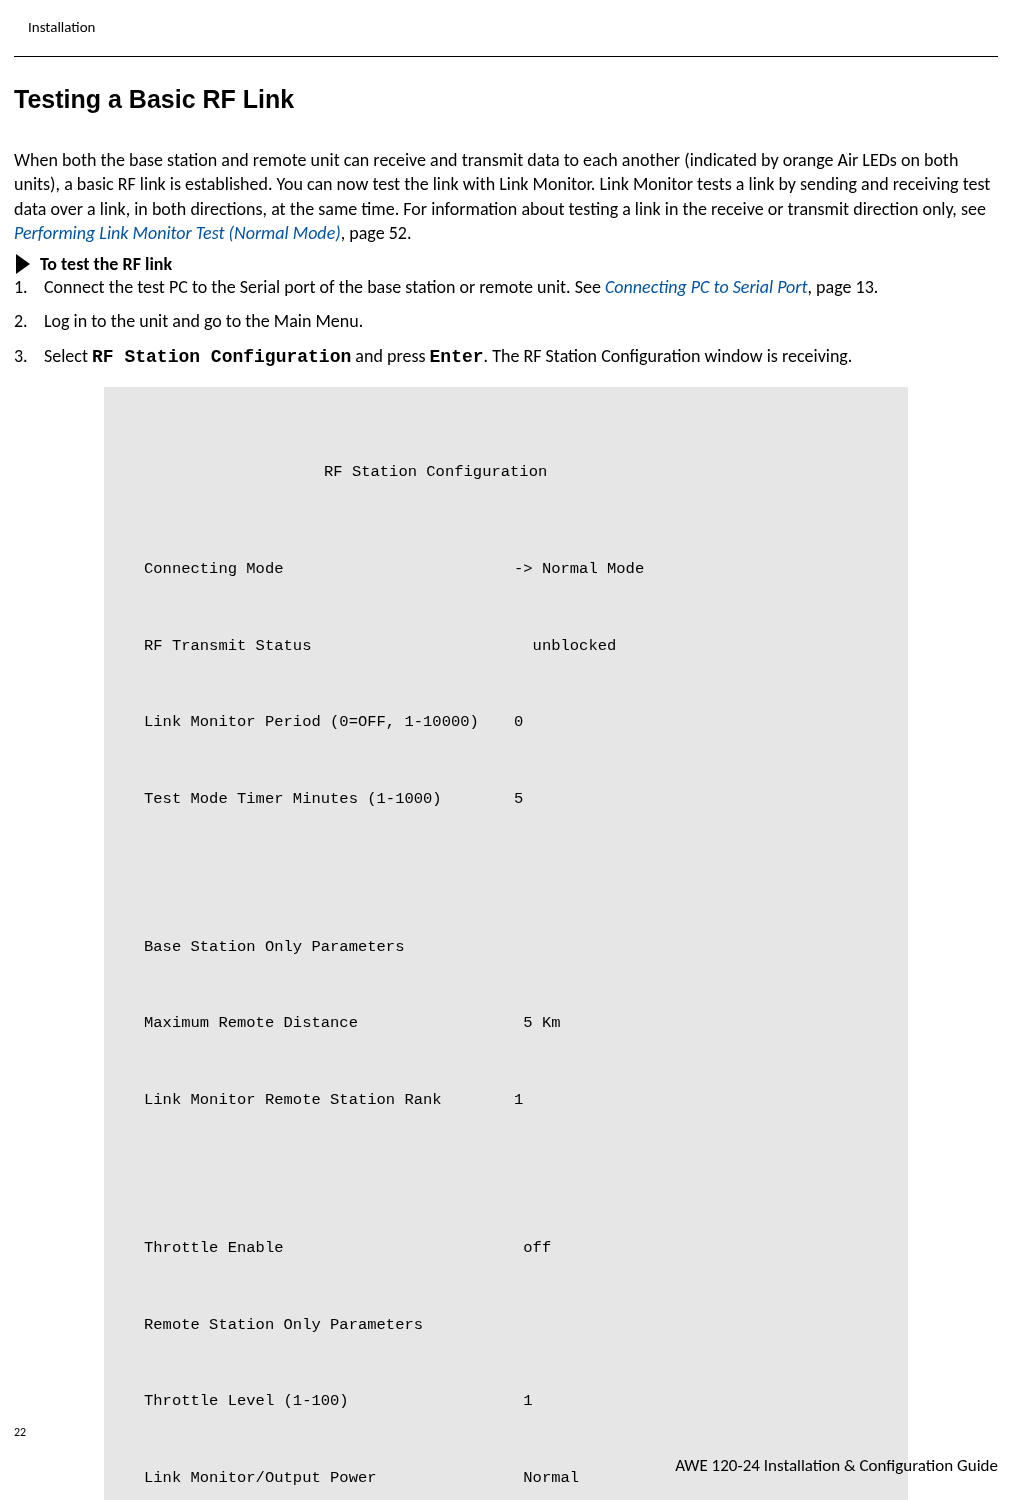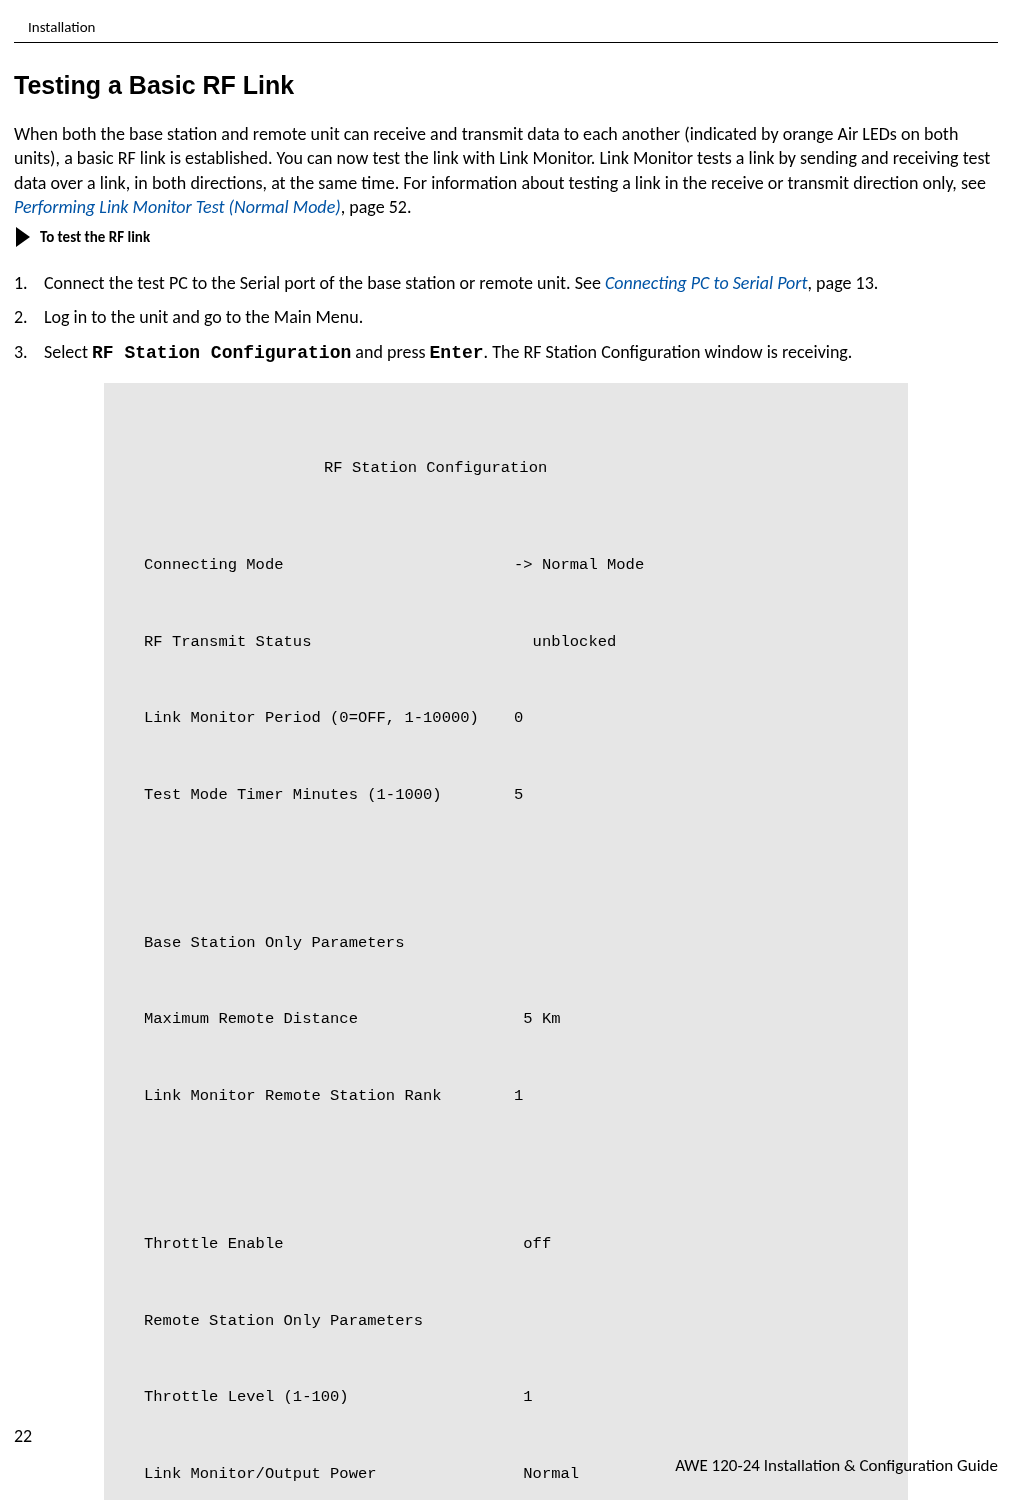--- a/index.html
+++ b/index.html
@@ -10,50 +10,49 @@
     body {
       font-family: "Gill Sans", "Gill Sans MT", Calibri, sans-serif;
       background: #fff;
       color: #000;
       width: 1012px;
       height: 1500px;
       position: relative;
       padding: 0;
     }
     .header {
-      padding: 18px 0 6px 14px;
+      padding: 18px 0 20px 14px;
       border-bottom: 1.5px solid #000;
       margin: 0 14px 0 14px;
       font-size: 15px;
       font-weight: 400;
     }
     .content {
       padding: 28px 14px 0 14px;
     }
     .heading1 {
       font-family: Arial, Helvetica, sans-serif;
       font-weight: bold;
       font-size: 25px;
-      margin-bottom: 22px;
+      margin-bottom: 34px;
     }
     .intro-para {
       font-size: 18px;
       line-height: 1.35;
       margin-bottom: 8px;
     }
     .link-italic {
       color: #0054a6;
       font-style: italic;
     }
     .procedure-heading {
       display: flex;
       align-items: center;
       gap: 10px;
-      margin-bottom: 24px;
-      font-size: 15px;
+      font-size: 18px;
       font-weight: bold;
     }
     .arrow-icon {
       width: 0;
       height: 0;
       border-top: 10px solid transparent;
       border-bottom: 10px solid transparent;
       border-left: 14px solid #000;
       margin-left: 2px;
     }
@@ -108,21 +107,21 @@
       position: absolute;
       bottom: 24px;
       left: 14px;
       right: 14px;
       display: flex;
       justify-content: space-between;
       font-size: 17px;
       border-top: 0;
     }
     .page-num {
-      font-size: 18px;
+      font-size: 12px;
       text-align: right;
     }
     .footer-title {
       font-size: 17px;
       margin-top: 30px;
     }
   </style>
 </head>
 <body>
 

